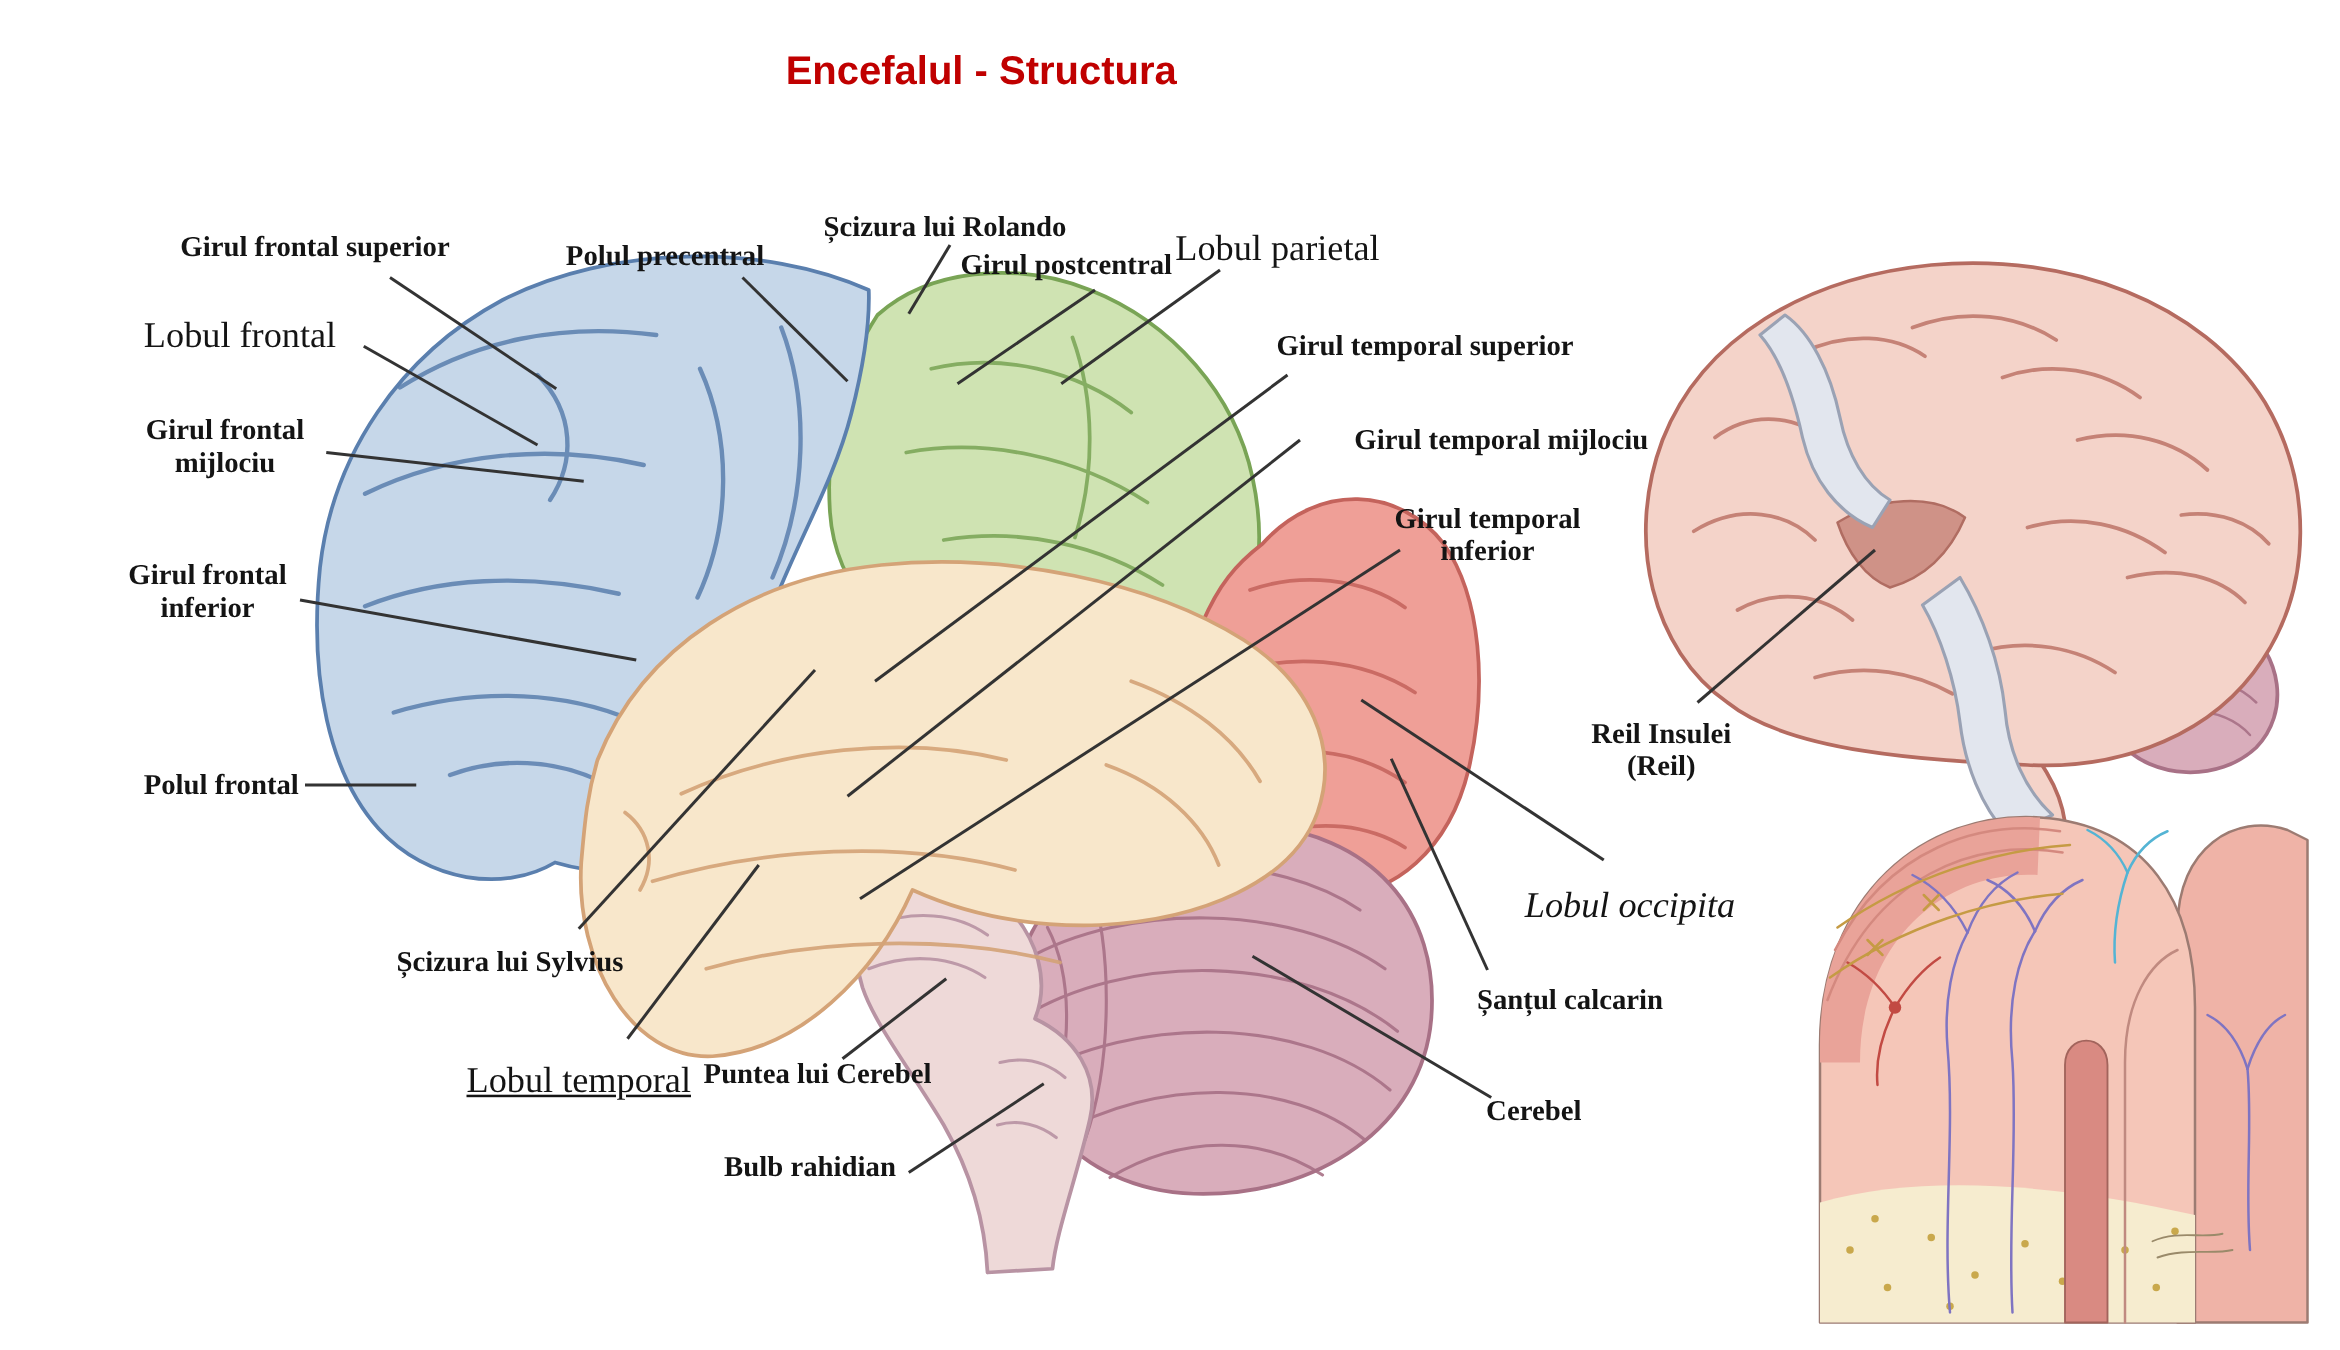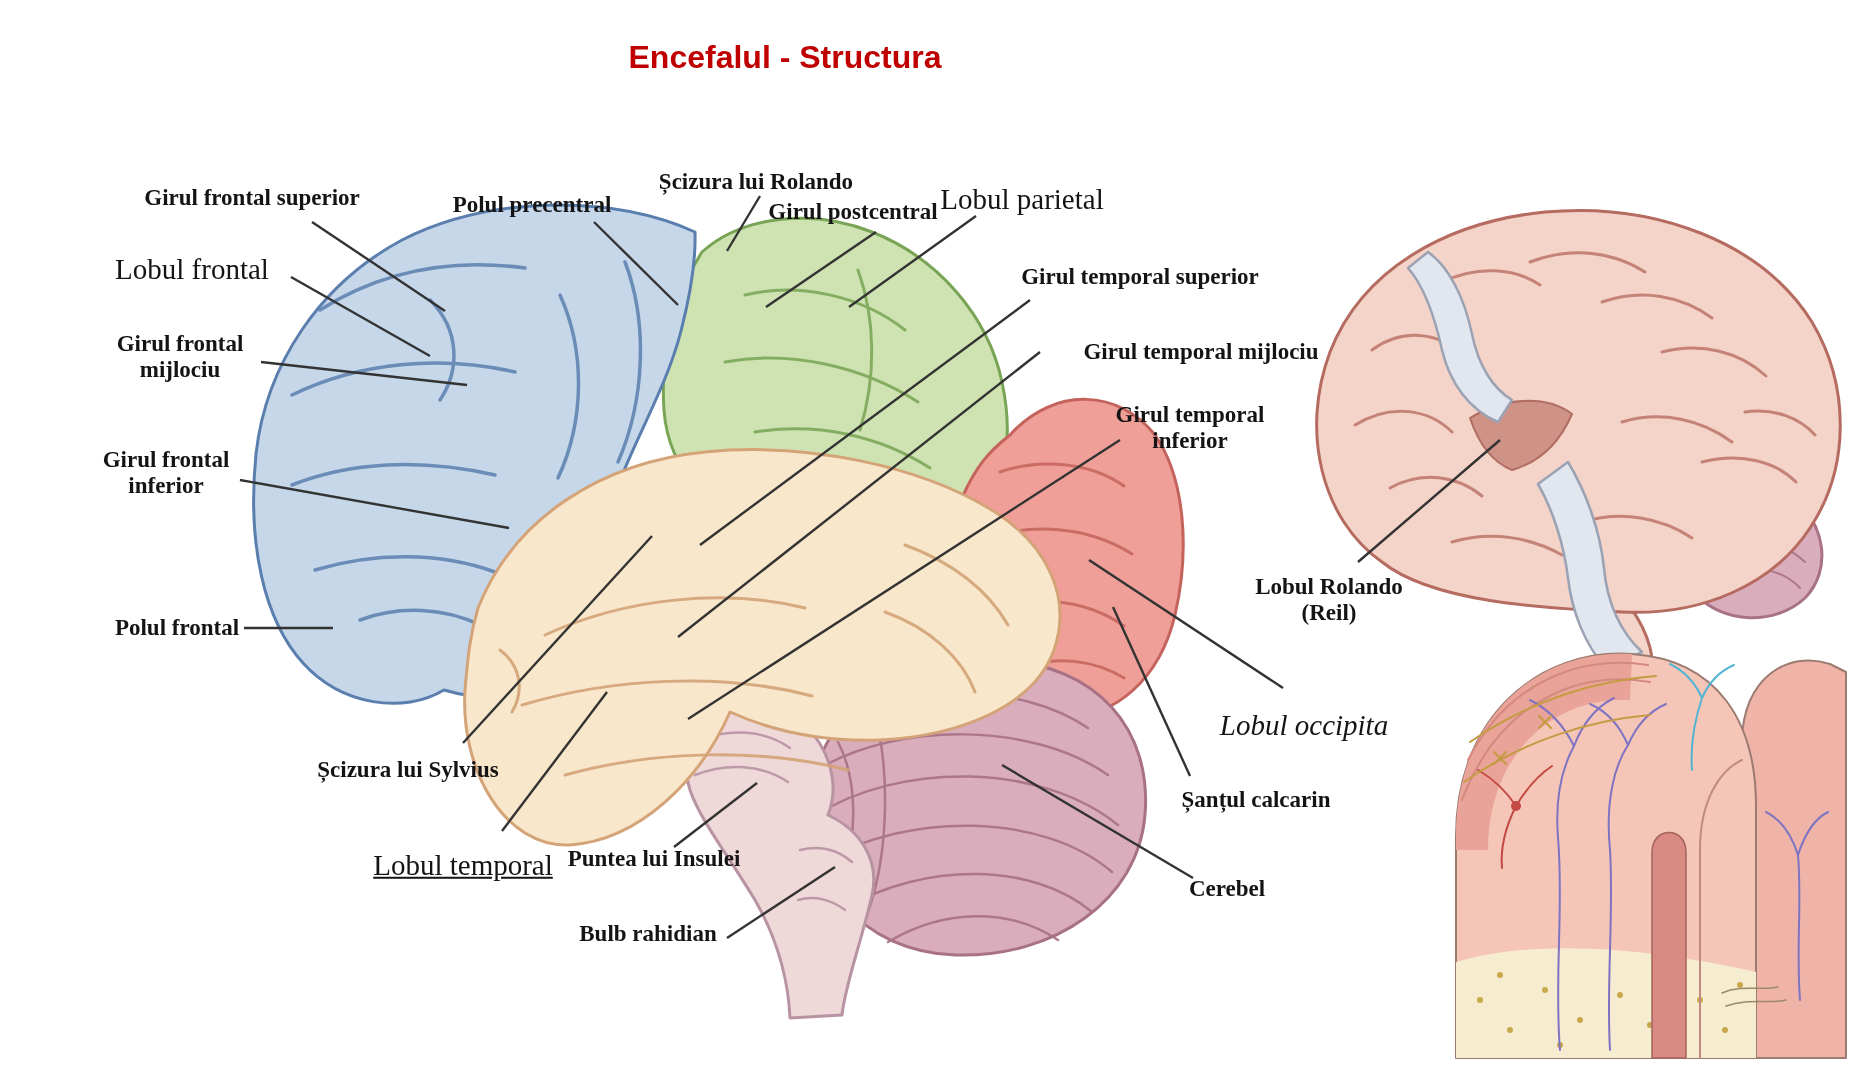--- a/index.html
+++ b/index.html
@@ -208,21 +208,21 @@
       <div class="label sm" style="left: 532px; top: 205px;">Polul precentral</div>
       <div class="label sm" style="left: 756px; top: 182px;">Șcizura lui Rolando</div>
       <div class="label sm" style="left: 853px; top: 212px;">Girul postcentral</div>
       <div class="label lg" style="left: 1022px; top: 199px;">Lobul parietal</div>
       <div class="label sm" style="left: 1140px; top: 277px;">Girul temporal superior</div>
       <div class="label sm" style="left: 1177px; top: 352px; margin-left: 24px;">Girul temporal mijlociu</div>
       <div class="label sm" style="left: 1190px; top: 428px;">Girul temporal
 inferior</div>
       <div class="label sm" style="left: 408px; top: 770px;">Șcizura lui Sylvius</div>
       <div class="label lg" style="left: 463px; top: 865px; text-decoration: underline;">Lobul temporal</div>
-      <div class="label sm" style="left: 654px; top: 859px;">Puntea lui Insulei</div>
+      <div class="label sm" style="left: 654px; top: 859px;">Puntea lui Cerebel</div>
       <div class="label sm" style="left: 648px; top: 934px;">Bulb rahidian</div>
-      <div class="label sm" style="left: 1329px; top: 600px;">Lobul Rolando
+      <div class="label sm" style="left: 1329px; top: 600px;">Reil Insulei
 (Reil)</div>
       <div class="label lg" style="left: 1304px; top: 725px; font-style: italic;">Lobul occipita</div>
       <div class="label sm" style="left: 1256px; top: 800px;">Șanțul calcarin</div>
       <div class="label sm" style="left: 1227px; top: 889px;">Cerebel</div>
     </div>
 </div>
 
 </body></html>

